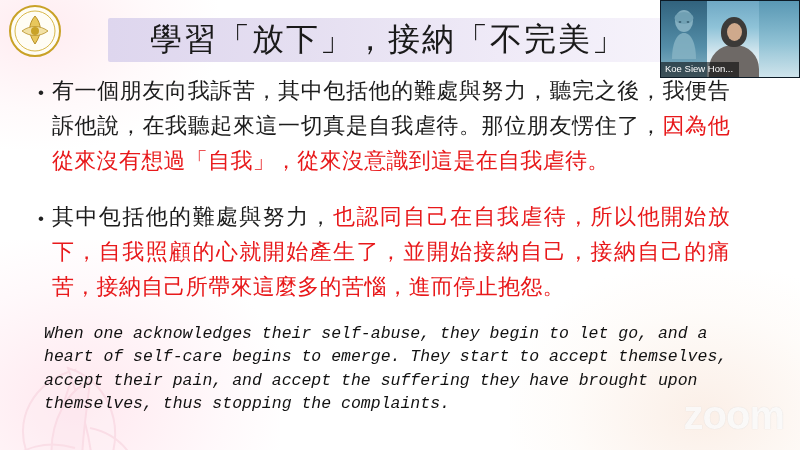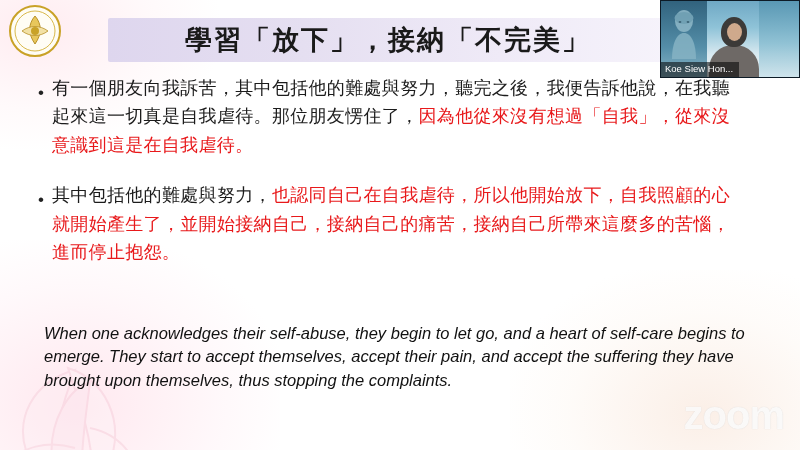--- a/index.html
+++ b/index.html
@@ -76,25 +76,24 @@
     width: 560px;
     height: 44px;
     background: linear-gradient(to right, #ded6ee 0%, #e5dff1 35%, #efeaf7 70%, #f6f3fb 100%);
     border-radius: 2px;
     display: flex;
     align-items: center;
     justify-content: center;
   }
   .title-text {
     font-family: "DejaVu Serif", "Liberation Serif", serif;
-    font-size: 27px;
+    font-size: 32px;
     color: #1a1a1a;
     letter-spacing: 2px;
     white-space: nowrap;
-    font-weight: bold;
   }
 
   
   .content {
     position: absolute;
     left: 30px;
     top: 74px;
     width: 700px;
   }
   .bullet-row {
@@ -107,37 +106,37 @@
     width: 22px;
     padding-top: 10px;
     font-size: 17px;
     line-height: 1;
     color: #222;
     text-align: center;
   }
   .bullet-text {
     flex: 1 1 auto;
     font-family: "DejaVu Serif", "Liberation Serif", serif;
-    font-size: 18px;
+    font-size: 22px;
     line-height: 1.58;
     color: #1c1c1c;
     letter-spacing: 0.3px;
     text-align: justify;
   }
   .hl-red {
     color: #e8191b;
   }
 
   
   .english-block {
     position: absolute;
     left: 44px;
     top: 322px;
     width: 702px;
-    font-family: Liberation Sans, sans-serif;
+    font-family: Liberation Mono, monospace;
     font-style: italic;
     font-size: 16.5px;
     line-height: 1.42;
     color: #111111;
   }
 
   
   .zoom-watermark {
     position: absolute;
     right: 16px;

